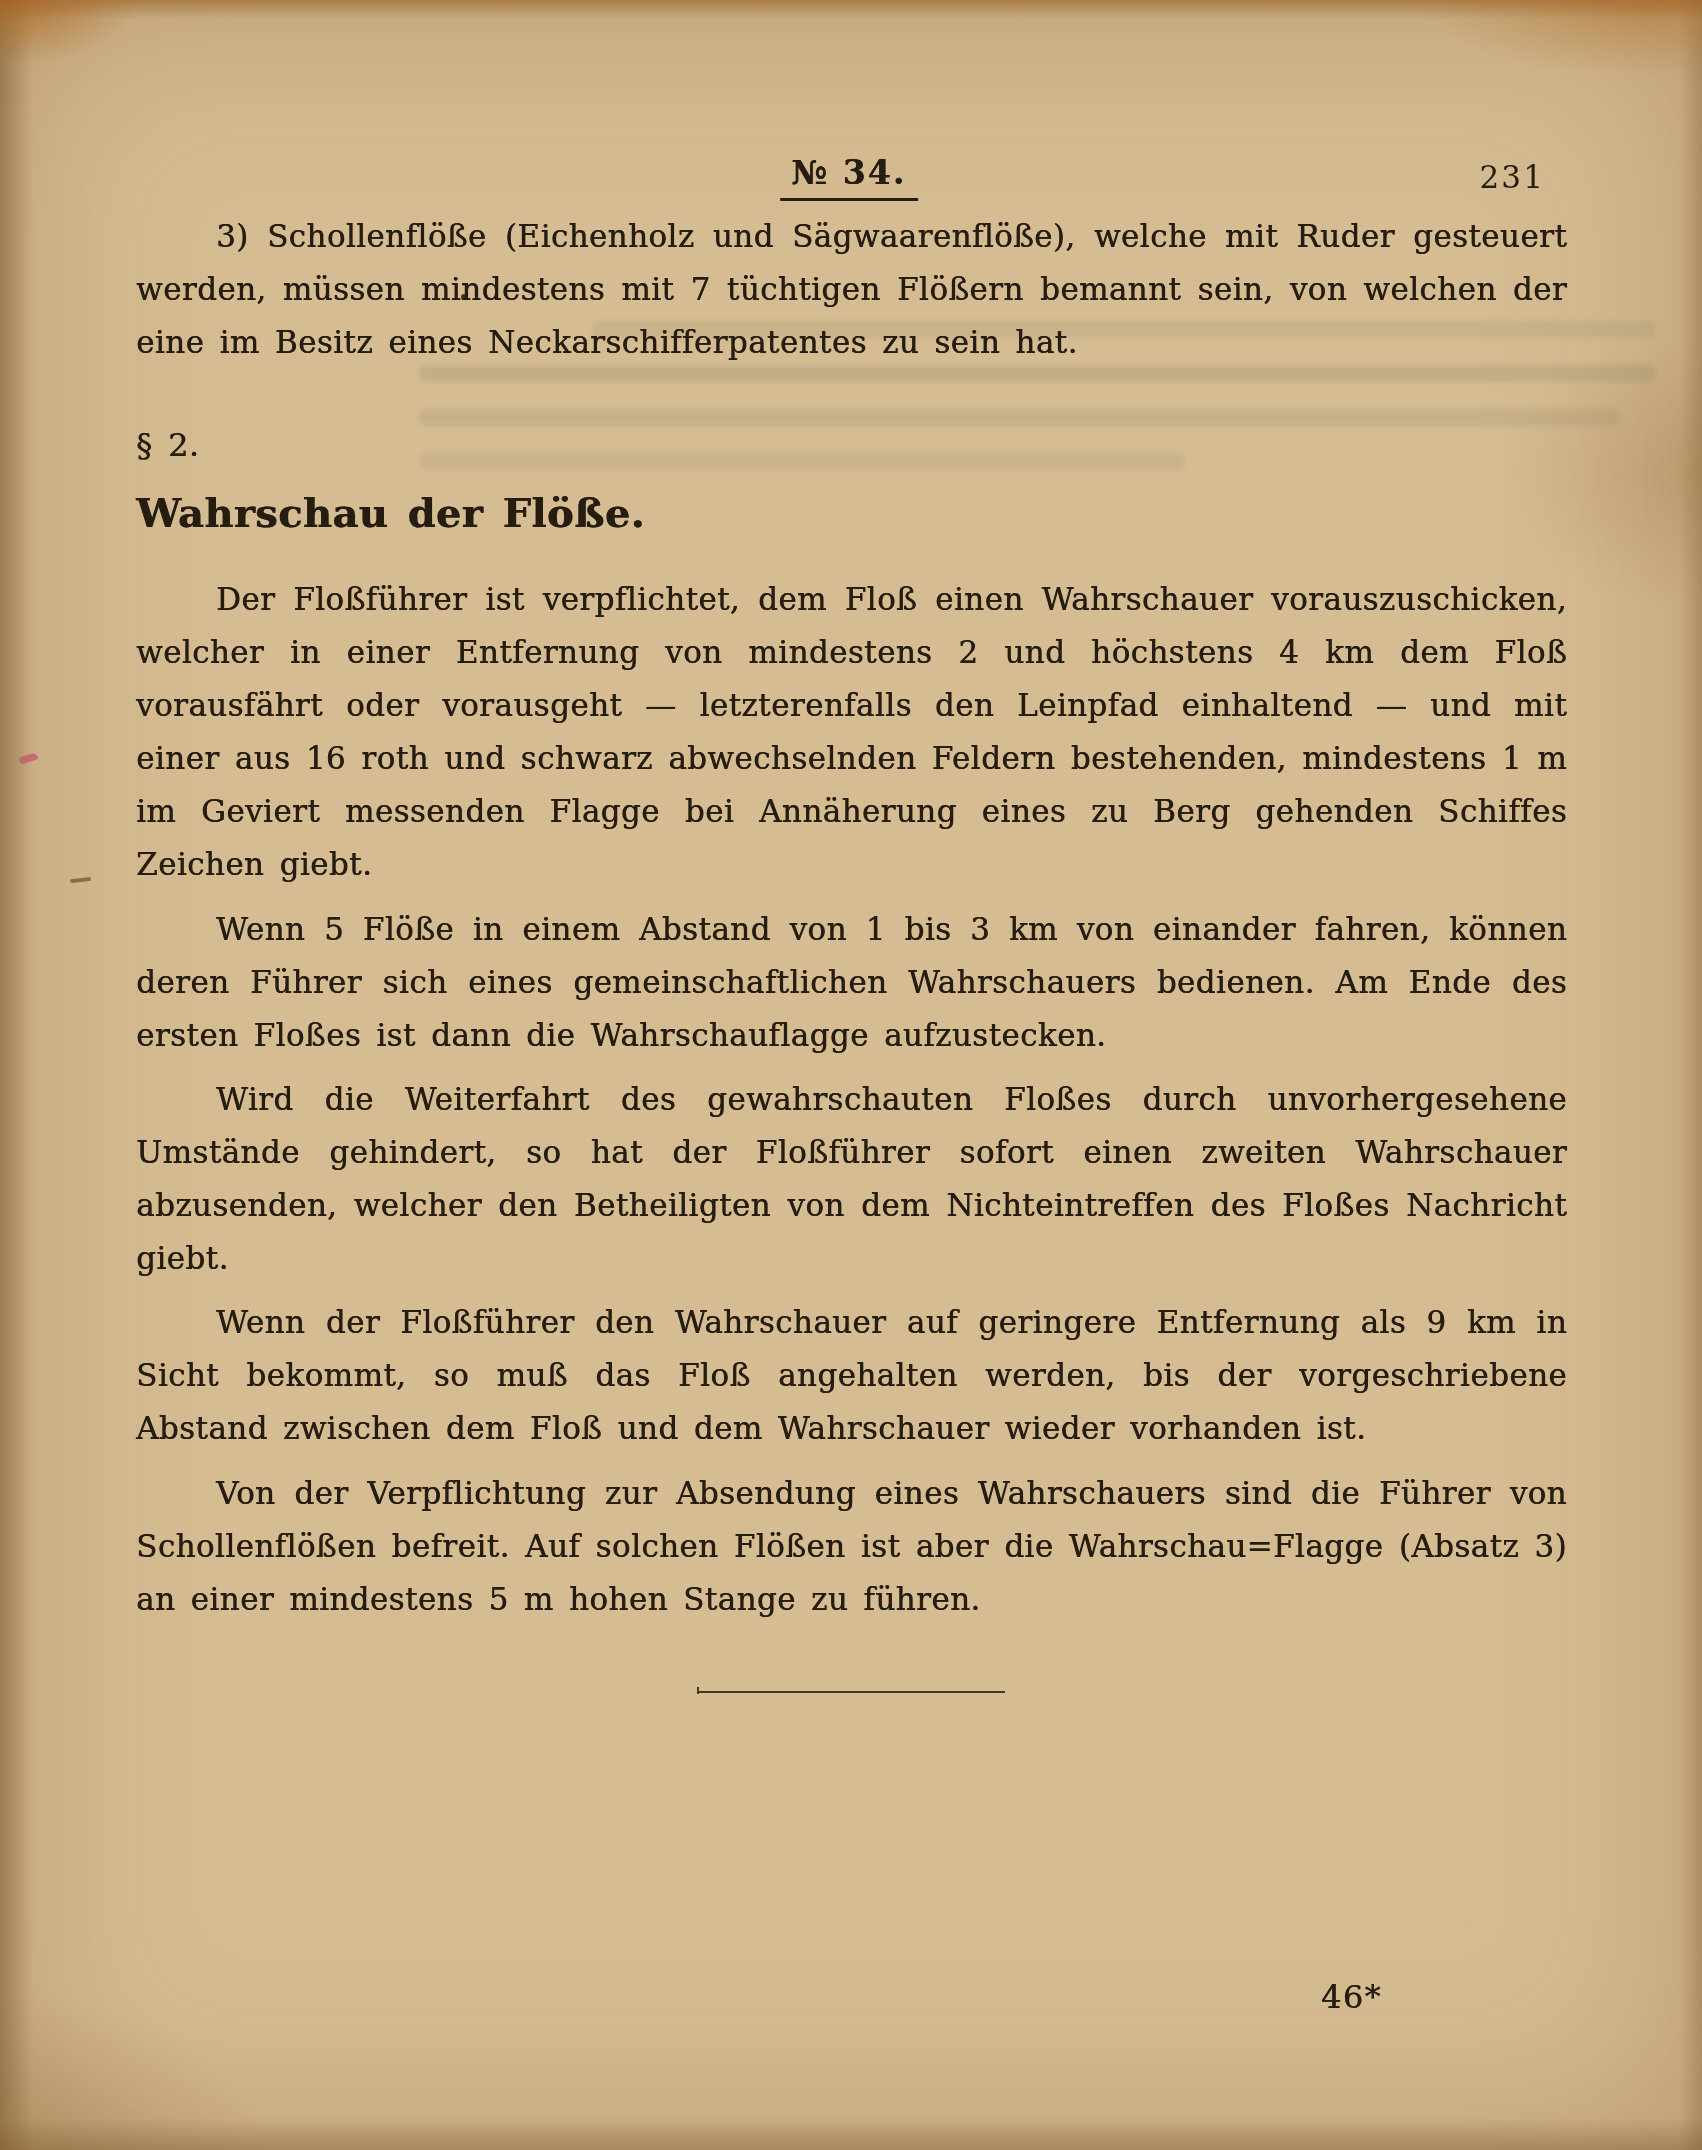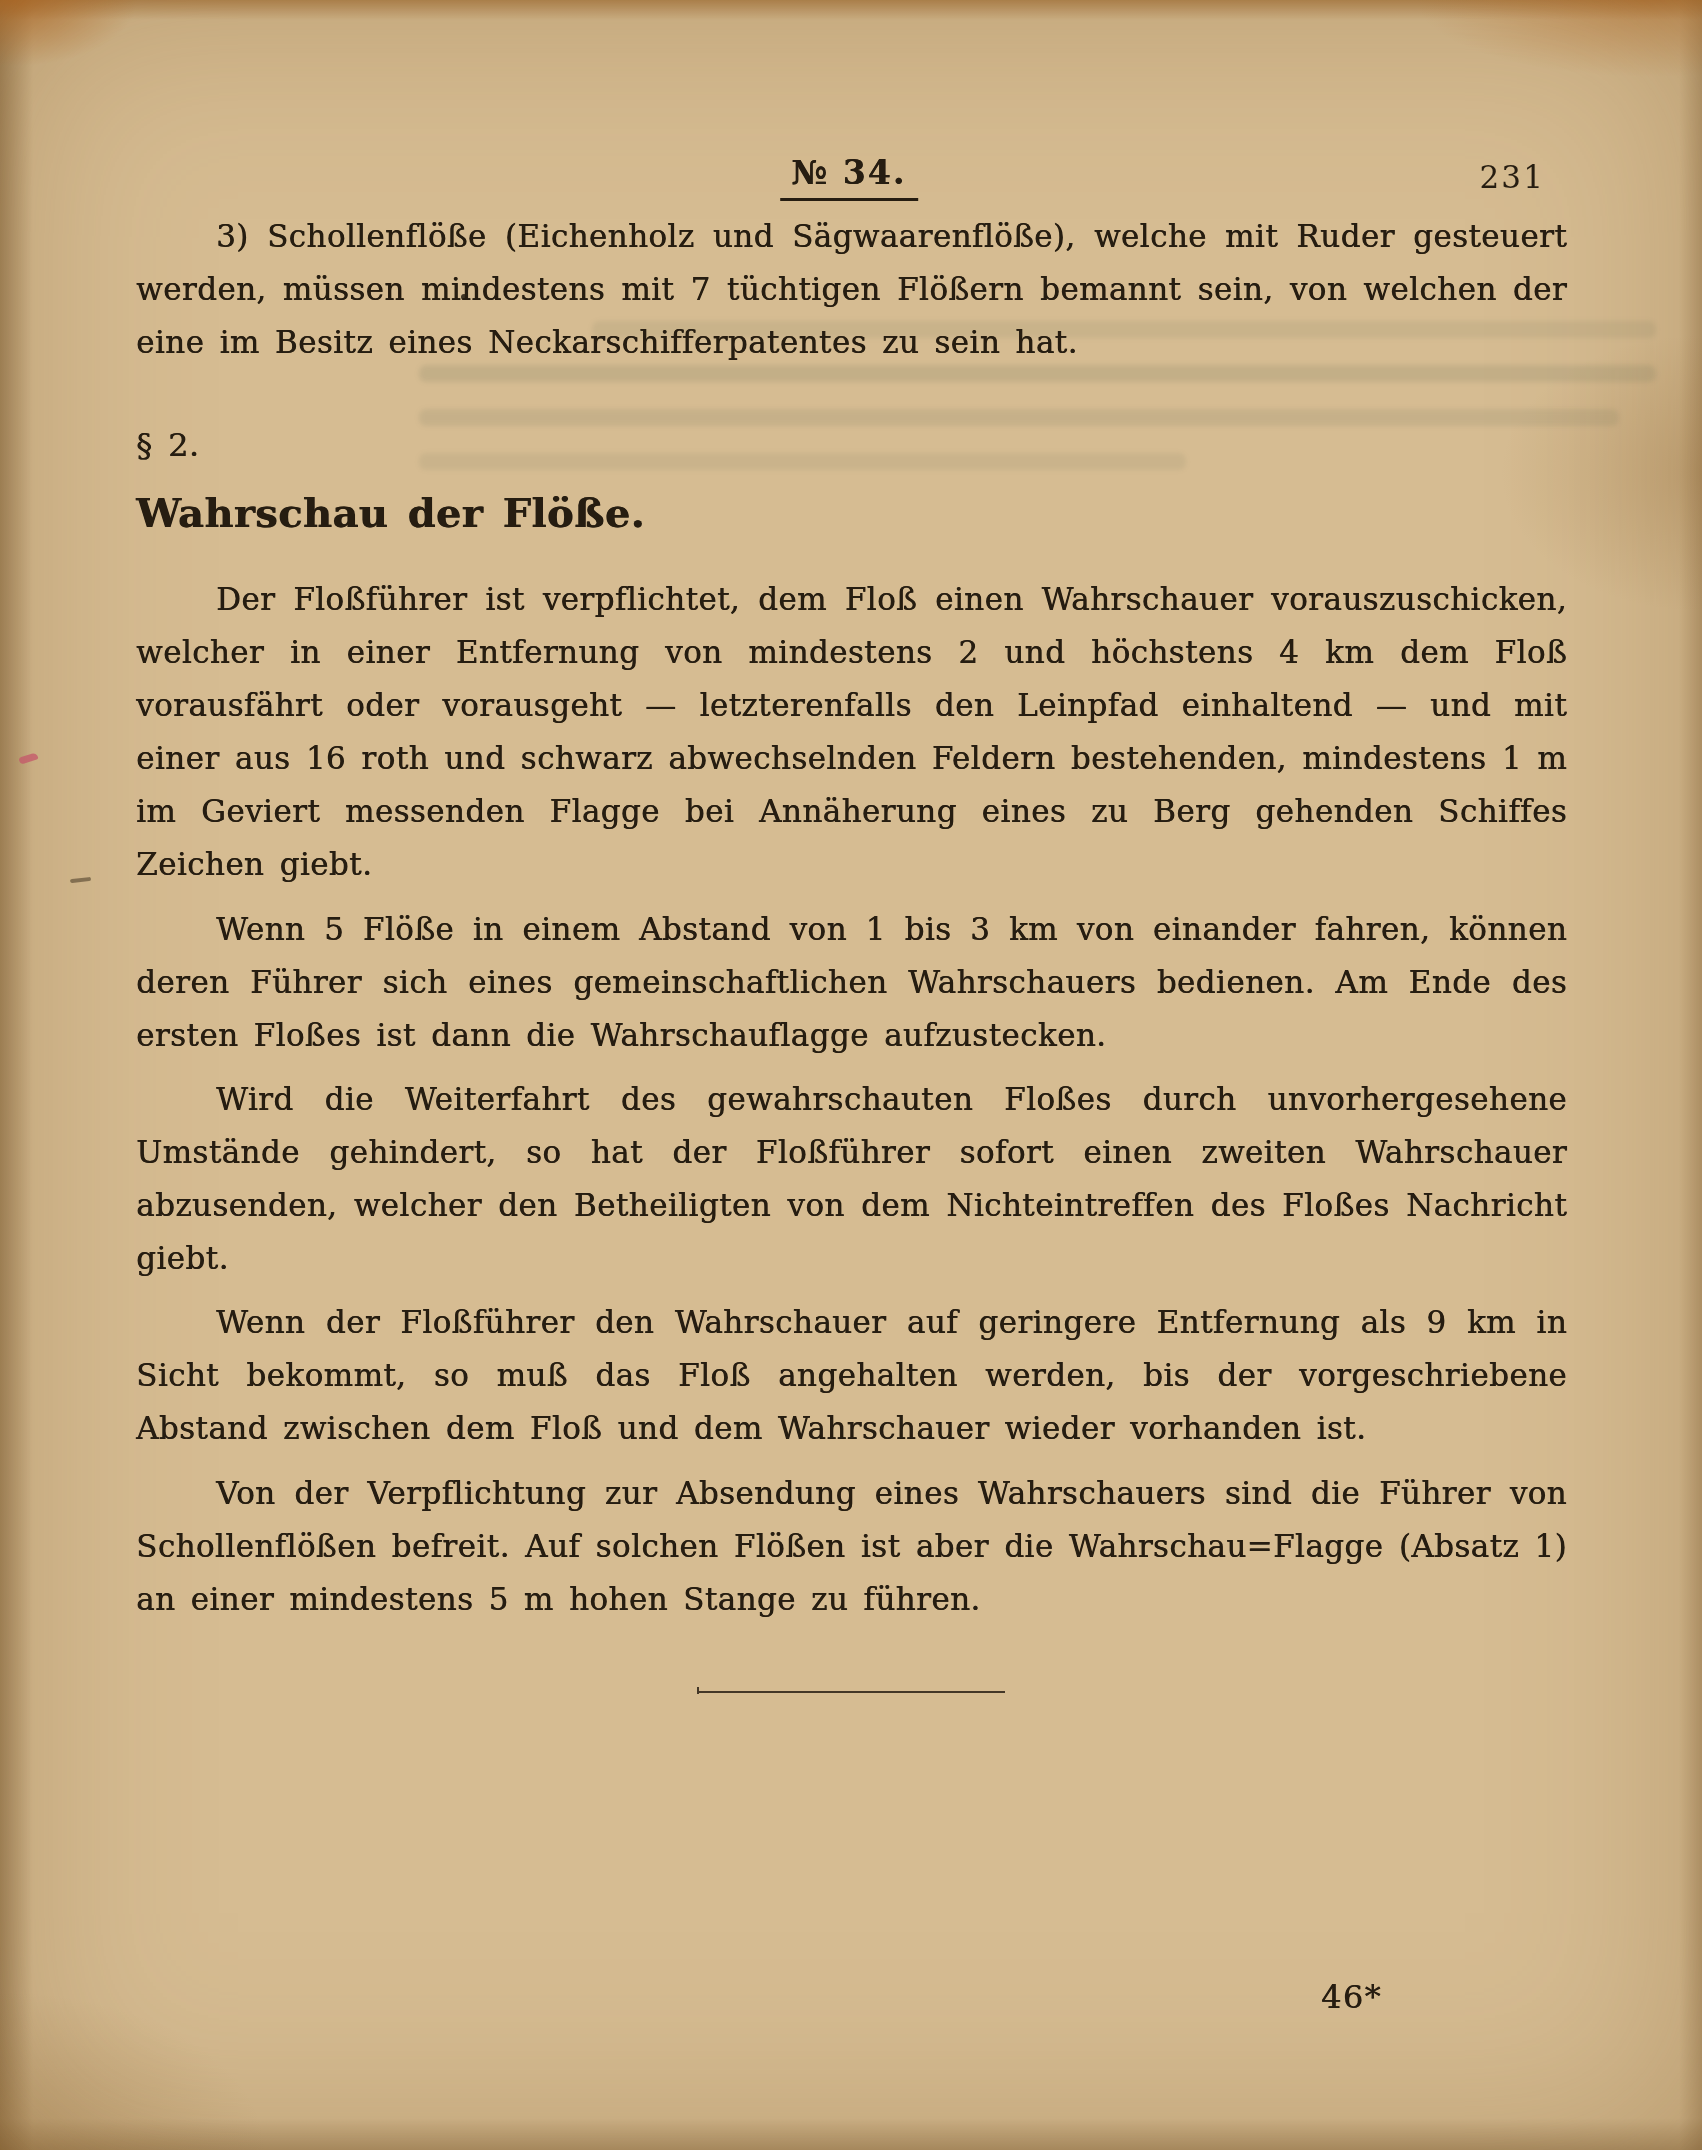--- a/index.html
+++ b/index.html
@@ -141,21 +141,21 @@
 
     <div class="section-head">
       <p class="section-number">§ 2.</p>
       <p class="section-title">Wahrschau der Flöße.</p>
     </div>
 
     <p>Der Floßführer ist verpflichtet, dem Floß einen Wahrschauer vorauszuschicken, welcher in einer Entfernung von mindestens 2 und höchstens 4 km dem Floß vorausfährt oder vorausgeht — letzterenfalls den Leinpfad einhaltend — und mit einer aus 16 roth und schwarz abwechselnden Feldern bestehenden, mindestens 1 m im Geviert messenden Flagge bei Annäherung eines zu Berg gehenden Schiffes Zeichen giebt.</p>
     <p>Wenn 5 Flöße in einem Abstand von 1 bis 3 km von einander fahren, können deren Führer sich eines gemeinschaftlichen Wahrschauers bedienen. Am Ende des ersten Floßes ist dann die Wahrschauflagge aufzustecken.</p>
     <p>Wird die Weiterfahrt des gewahrschauten Floßes durch unvorhergesehene Umstände gehindert, so hat der Floßführer sofort einen zweiten Wahrschauer abzusenden, welcher den Betheiligten von dem Nichteintreffen des Floßes Nachricht giebt.</p>
     <p>Wenn der Floßführer den Wahrschauer auf geringere Entfernung als 9 km in Sicht bekommt, so muß das Floß angehalten werden, bis der vorgeschriebene Abstand zwischen dem Floß und dem Wahrschauer wieder vorhanden ist.</p>
-    <p>Von der Verpflichtung zur Absendung eines Wahrschauers sind die Führer von Schollenflößen befreit. Auf solchen Flößen ist aber die Wahrschau=Flagge (Absatz 1) an einer mindestens 5 m hohen Stange zu führen.</p>
+    <p>Von der Verpflichtung zur Absendung eines Wahrschauers sind die Führer von Schollenflößen befreit. Auf solchen Flößen ist aber die Wahrschau=Flagge (Absatz 3) an einer mindestens 5 m hohen Stange zu führen.</p>
 
     <div class="divider"></div>
   </div>
 
   <span class="footer-mark">46*</span>
 
   <span class="red-mark"></span>
   <span class="pencil-dash"></span>
 
 </div>

